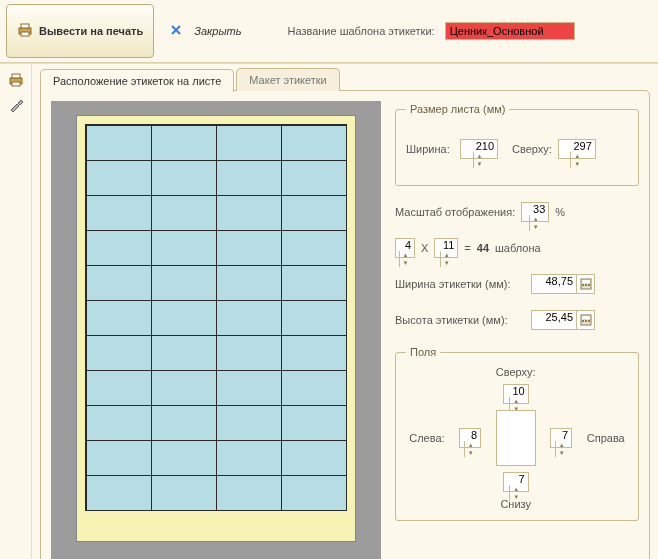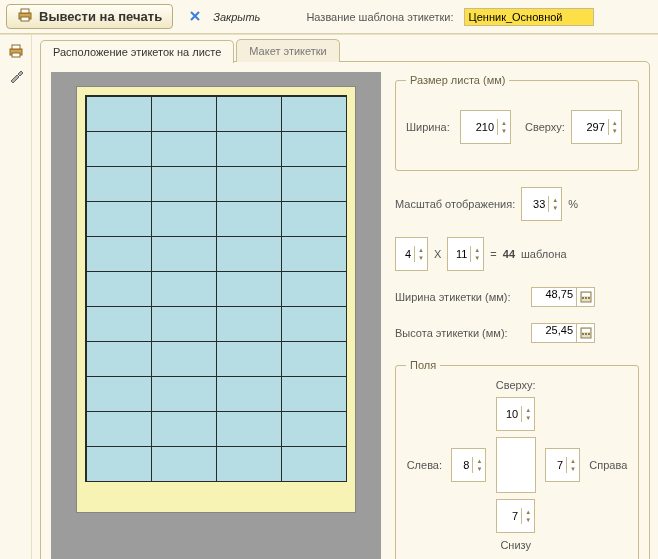--- a/index.html
+++ b/index.html
@@ -21,41 +21,41 @@
     background: #fdf8ec;
     gap: 10px;
   }
   .btn-print {
     display: flex;
     align-items: center;
     gap: 6px;
     background: linear-gradient(#fffef6, #f2e8c5);
     border: 1px solid #b9ad7c;
     border-radius: 4px;
-    padding: 3px 10px;
+    padding: 18px 10px;
     font-weight: bold;
     color: #333;
-    font-size: 13px;
+    font-size: 11px;
     cursor: pointer;
   }
   .btn-close {
     display: flex;
     align-items: center;
     gap: 12px;
     background: transparent;
     border: none;
     font-size: 11px;
     cursor: pointer;
     color: #333;
     font-style: italic;
   }
   .tpl-label { margin-left: 30px; color: #555; }
   .tpl-field {
     border: 1px solid #c8bc8f;
-    background: #fde047;
+    background: #ef4444;
     padding: 2px 4px;
     width: 130px;
     font-size: 11px;
   }
   .main {
     display: flex;
     border-top: 1px solid #e8dfc4;
   }
   .sidebar {
     width: 32px;
@@ -142,21 +142,22 @@
     border: 1px solid #c8bc8f;
     border-radius: 3px;
     margin: 0 0 10px 0;
     padding: 8px 10px 10px 10px;
   }
   legend { color: #6b6345; padding: 0 4px; font-size: 11px; }
   .row { display: flex; align-items: center; gap: 6px; margin: 16px 0; }
   .spin {
     display: flex; align-items: center;
     border: 1px solid #c8bc8f; background: #fff;
-    height: 34px;
+    height: 20px;
+    flex-direction: column;
   }
   .spin input {
     border: none; outline: none; text-align: right;
     width: 36px; font-size: 11px; padding: 0 3px;
     background: transparent;
   }
   .spin .arrows {
     display: flex; flex-direction: column; border-left: 1px solid #c8bc8f;
   }
   .spin .arrows span {

